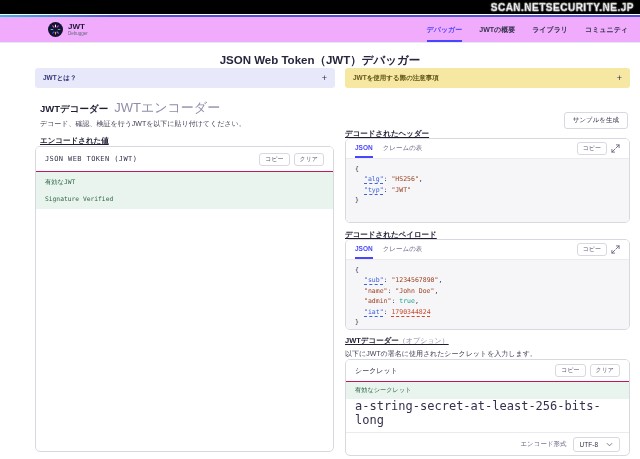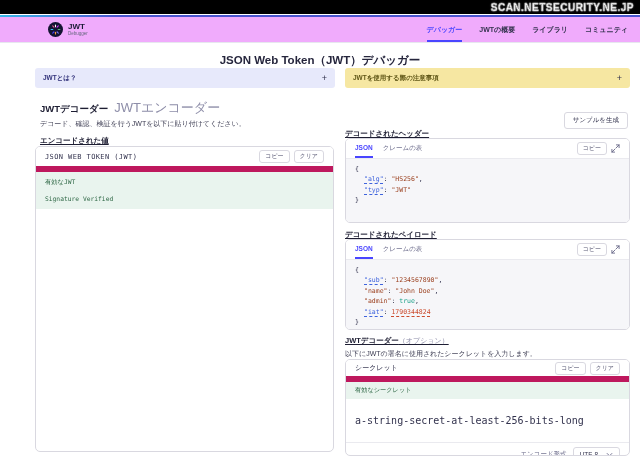--- a/index.html
+++ b/index.html
@@ -46,21 +46,21 @@
   .tab-decoder { font-size:9.5px; font-weight:bold; color:#1e1e33; }
   .tab-encoder { font-size:13px; color:#8e8ea9; }
   .intro-text { top:119px; left:40px; font-size:7px; color:#3c3c52; }
   .sample-btn { top:112px; right:12px; height:17px; display:inline-flex; align-items:center; padding:0 8px;
     background:#fff; border:1px solid #d9d8e0; border-radius:3px; font-size:6.5px; color:#32324d; cursor:pointer; }
 
   .section-label { font-size:7.5px; font-weight:bold; color:#1e1e33;text-decoration:underline; }
 
   
   .card { background:#fff; border:1px solid #d9d8e0; border-radius:5px; overflow:hidden; }
-  .card-head { display:flex; align-items:center; padding:0 9px; border-bottom:6px solid #be185d; background:#fff; }
+  .card-head { display:flex; align-items:center; padding:0 9px; border-bottom:1px solid #be185d; background:#fff; }
   .btn { display:inline-flex; align-items:center; height:13px; padding:0 5px; background:#fff;
     border:1px solid #d9d8e0; border-radius:3px; font-size:6px; color:#5b5b76; cursor:pointer; white-space:nowrap; }
   .btn-row { margin-left:auto; display:flex; gap:4px; align-items:center; }
 
   
   .enc-label { top:136px; left:40px; }
   .enc-card { top:146px; left:35px; width:299px; height:306px; }
   .enc-card .card-head { height:25px; }
   .enc-card-title { font-family:"DejaVu Sans Mono",monospace; font-size:7px; letter-spacing:.4px; color:#32324d; }
   .status-block { background:#e9f4ee; padding:6px 9px 7px; }
@@ -98,21 +98,21 @@
 
   
   .sig-title { top:336px; left:345px; }
   .sig-optional { font-weight:normal; color:#8e8ea9; font-size:7px; }
   .sig-desc { top:349px; left:345px; font-size:7px; color:#3c3c52; }
   .sec-card { top:359px; left:345px; width:285px; height:97px; display:flex; flex-direction:column; }
   .sec-card .card-head { height:22px; flex:none; }
   .sec-title { font-size:7px; color:#32324d; }
   .sec-status { background:#e9f4ee; padding:4px 9px; flex:none; }
   .sec-status .status-line { font-size:6.2px; }
-  .sec-body { flex:1; padding:16px 9px; font-family:"DejaVu Sans Mono",monospace; font-size:10px; color:#32324d; cursor:text; }
+  .sec-body { flex:1; padding:0 9px; font-family:"DejaVu Sans Mono",monospace; font-size:12px; color:#32324d; cursor:text; }
   .sec-footer { flex:none; height:23px; border-top:1px solid #eaeaef; display:flex; align-items:center; justify-content:flex-end; gap:6px; padding:0 9px; }
   .enc-format-label { font-size:6.5px; color:#666687; }
   .select { display:inline-flex; align-items:center; gap:8px; border:1px solid #d9d8e0; border-radius:3px;
     height:15px; padding:0 6px; font-size:6.5px; color:#32324d; background:#fff; cursor:pointer; }
 </style>
 </head>
 <body>
 
 <div class="abs wm-bar">
   <span class="wm-text">SCAN.NETSECURITY.NE.JP</span>

